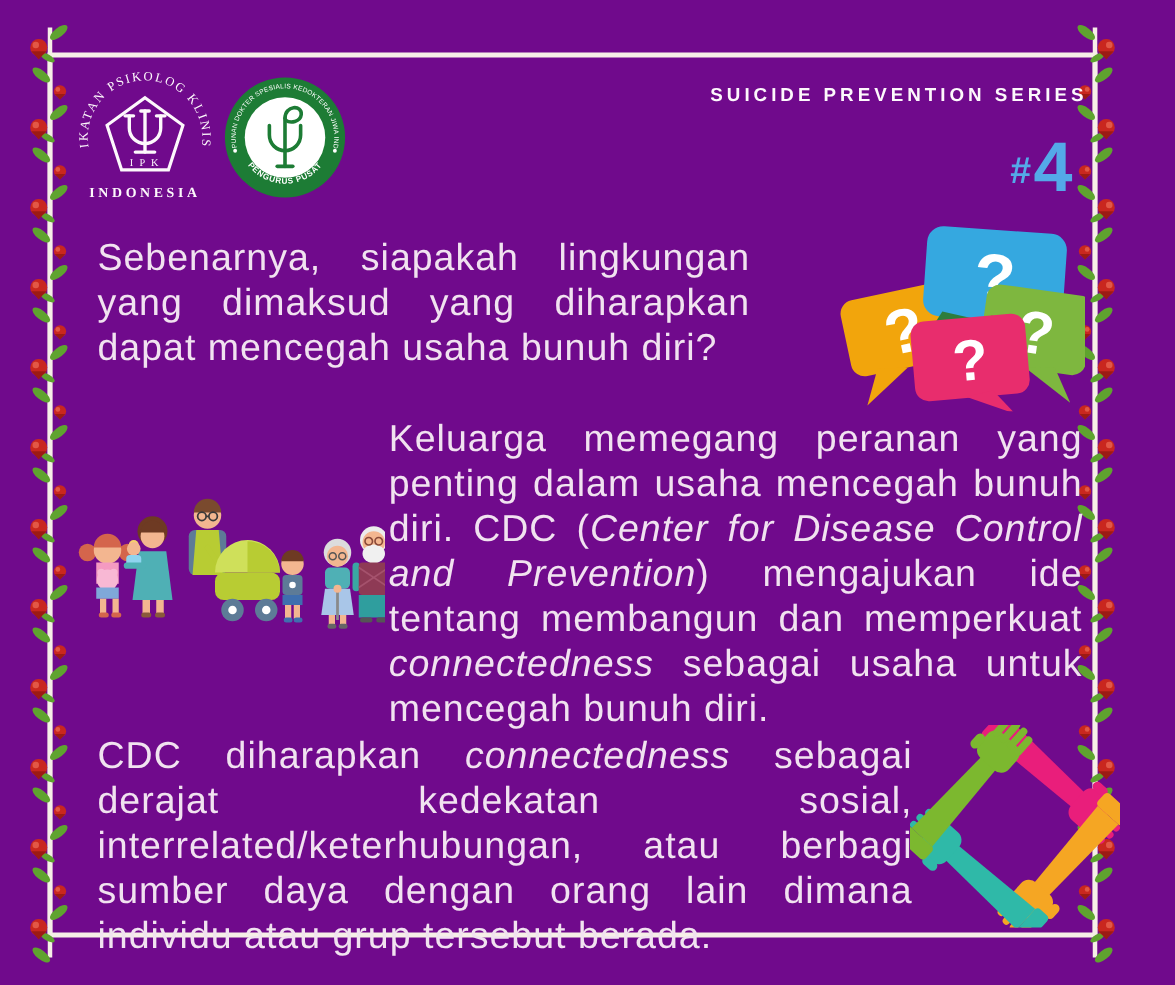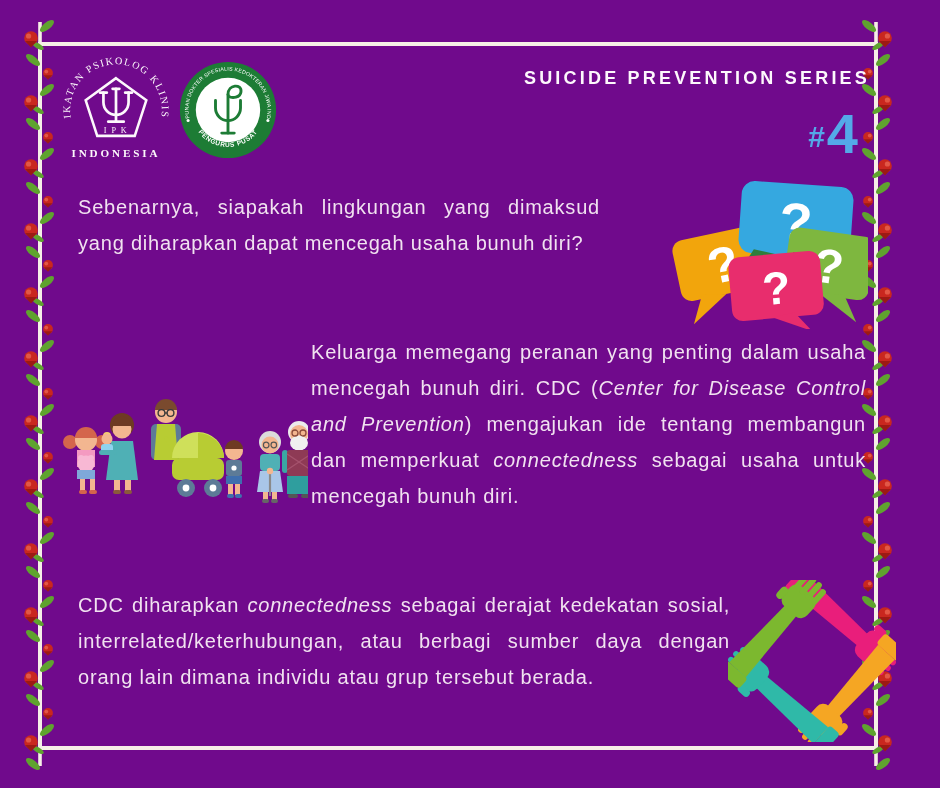--- a/index.html
+++ b/index.html
@@ -5,29 +5,29 @@
   html,body{margin:0;padding:0;background:#700a8c;}
   .canvas{position:relative;width:940px;height:788px;background:#700a8c;overflow:hidden;
           font-family:"Liberation Sans",sans-serif;}
   .frame{position:absolute;left:38px;top:42px;width:840px;height:708px;box-sizing:border-box;
          border:4px solid #f6efe7;}
   .vine{position:absolute;top:16px;width:40px;height:756px;}
   .vine-left{left:20px;}
   .vine-right{left:856px;}
   .logo-ipk{position:absolute;left:58px;top:54px;width:116px;height:116px;}
   .logo-pdskji{position:absolute;left:178px;top:60px;width:100px;height:100px;}
-  .series-title{position:absolute;right:70px;top:68px;color:#fdf8fc;font-size:18px;
+  .series-title{position:absolute;right:70px;top:68px;color:#fdf8fc;font-size:15px;
                 font-weight:bold;letter-spacing:3.2px;}
   .issue{position:absolute;right:82px;top:106px;display:flex;align-items:center;color:#54a9e8;}
   .issue .hash{font-size:30px;font-weight:bold;margin-right:2px;margin-top:6px;}
   .issue .num{font-size:56px;font-weight:bold;line-height:1;}
   .bubbles{position:absolute;left:668px;top:174px;width:200px;height:155px;}
   .family{position:absolute;left:58px;top:356px;width:250px;height:170px;}
   .hands{position:absolute;left:728px;top:580px;width:168px;height:162px;}
-  .para{position:absolute;color:#f1e2f0;font-size:20px;line-height:36px;text-align:justify;
+  .para{position:absolute;color:#f1e2f0;font-size:30px;line-height:36px;text-align:justify;
         letter-spacing:0.8px;}
   .para em{font-style:italic;margin-top:19px;}
   .para-1{left:78px;top:189px;width:522px;}
   .para-2{left:311px;top:334px;width:555px;}
   .para-3{left:78px;top:587px;width:652px;}
 </style>
 </head>
 <body>
 
 <div class="canvas">

